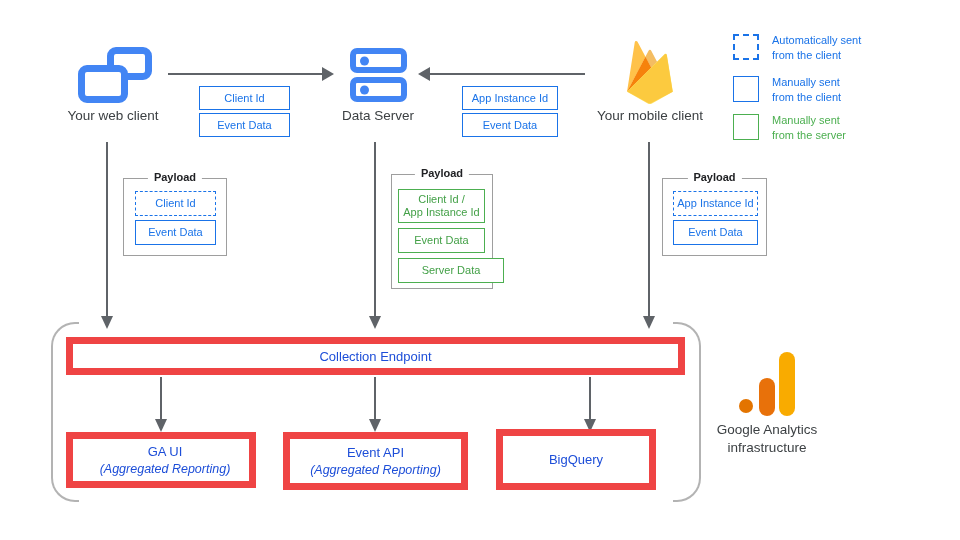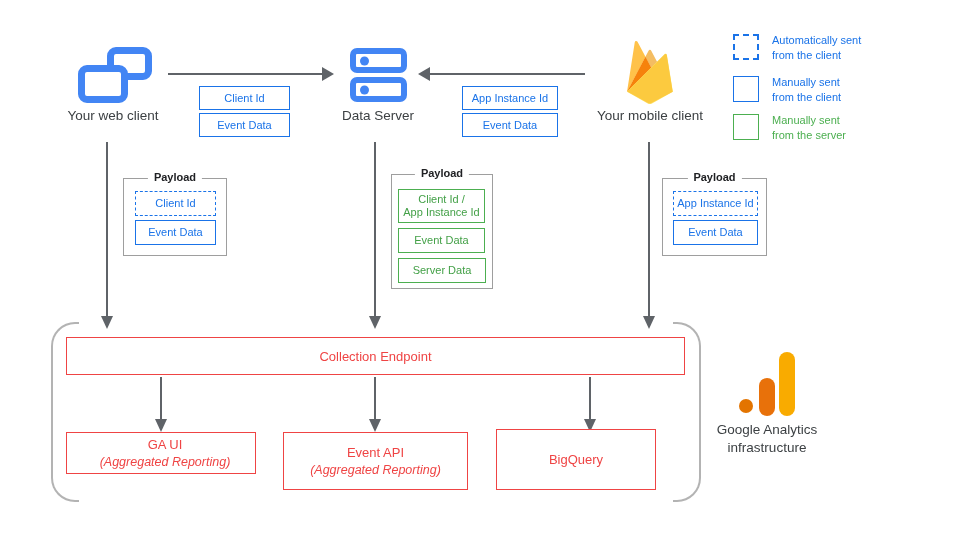--- a/index.html
+++ b/index.html
@@ -40,23 +40,23 @@
   
   .legend-swatch { position:absolute; width:26px; height:26px; background:#fff; }
   .legend-swatch.dashed-blue { border:2px dashed #1a73e8; }
   .legend-swatch.solid-blue  { border:1.5px solid #1a73e8; }
   .legend-swatch.solid-green { border:1.5px solid #4caf50; }
   .legend-text { position:absolute; width:170px; font-size:11px; line-height:14.5px; white-space:pre-line; }
   .legend-text.blue  { color:#1a73e8; }
   .legend-text.green { color:#4caf50; }
 
   
-  .gray-box { position:absolute; border:1px solid #ef4444; background:#fff;
+  .gray-box { position:absolute; border:7px solid #ef4444; background:#fff;
               display:flex; flex-direction:column; align-items:center; justify-content:center;
-              color:#ef4444; font-size:13px; text-align:center; }
+              color:#1d4ed8; font-size:13px; text-align:center; }
   .gray-box .subtitle { font-style:italic; font-size:12.5px; white-space:pre-line; line-height:16px; margin-top:2px; }
   .bracket { position:absolute; width:28px; height:180px; border:2px solid #b3b3b3; }
   .bracket.left  { border-right:none; border-radius:24px 0 0 24px; }
   .bracket.right { border-left:none;  border-radius:0 24px 24px 0; }
 
   
   .winrect { position:absolute; border:7px solid #4285f4; border-radius:9px; background:#fff; }
 
   
   .srvrect { position:absolute; width:57px; height:25px; border:6px solid #4285f4; border-radius:7px;
@@ -135,21 +135,21 @@
   </div>
   <div class="pitem dashed-blue" style="left:135px; top:191px; width:81px; height:25px;">Client Id</div>
   <div class="pitem solid-blue" style="left:135px; top:220px; width:81px; height:25px;">Event Data</div>
 
   <div class="payload" style="left:391px; top:174px; width:102px; height:115px;">
     <span class="payload-title">Payload</span>
   </div>
   <div class="pitem green" style="left:398px; top:189px; width:87px; height:34px;">Client Id /
 App Instance Id</div>
   <div class="pitem green" style="left:398px; top:228px; width:87px; height:25px;">Event Data</div>
-  <div class="pitem green" style="left:398px; top:258px; width:88px; height:25px;">Server Data</div>
+  <div class="pitem green" style="left:398px; top:258px; width:106px; height:25px;">Server Data</div>
 
   <div class="payload" style="left:662px; top:178px; width:105px; height:78px;">
     <span class="payload-title">Payload</span>
   </div>
   <div class="pitem dashed-blue" style="left:673px; top:191px; width:85px; height:25px;">App Instance Id</div>
   <div class="pitem solid-blue" style="left:673px; top:220px; width:85px; height:25px;">Event Data</div>
 
   <div class="bracket left" style="left:51px;  top:322px;"></div>
   <div class="bracket right" style="left:673px; top:322px;"></div>
 
@@ -157,21 +157,21 @@
 
   <div class="vline" style="left:160px; top:377px; height:42px;"></div>
   <div class="head-down" style="left:154.5px; top:419px;"></div>
 
   <div class="vline" style="left:374px; top:377px; height:42px;"></div>
   <div class="head-down" style="left:368.5px; top:419px;"></div>
 
   <div class="vline" style="left:589px; top:377px; height:42px;"></div>
   <div class="head-down" style="left:583.5px; top:419px;"></div>
 
-  <div class="gray-box" style="left:66px; top:432px; width:190px; height:42px;padding-left:8px;">
+  <div class="gray-box" style="left:66px; top:432px; width:190px; height:56px;padding-left:8px;">
     <div>GA UI</div>
     <div class="subtitle">(Aggregated Reporting)</div>
   </div>
   <div class="gray-box" style="left:283px; top:432px; width:185px; height:58px;">
     <div>Event API</div>
     <div class="subtitle">(Aggregated Reporting)</div>
   </div>
   <div class="gray-box" style="left:496px; top:429px; width:160px; height:61px;">
     <div>BigQuery</div>
   </div>

